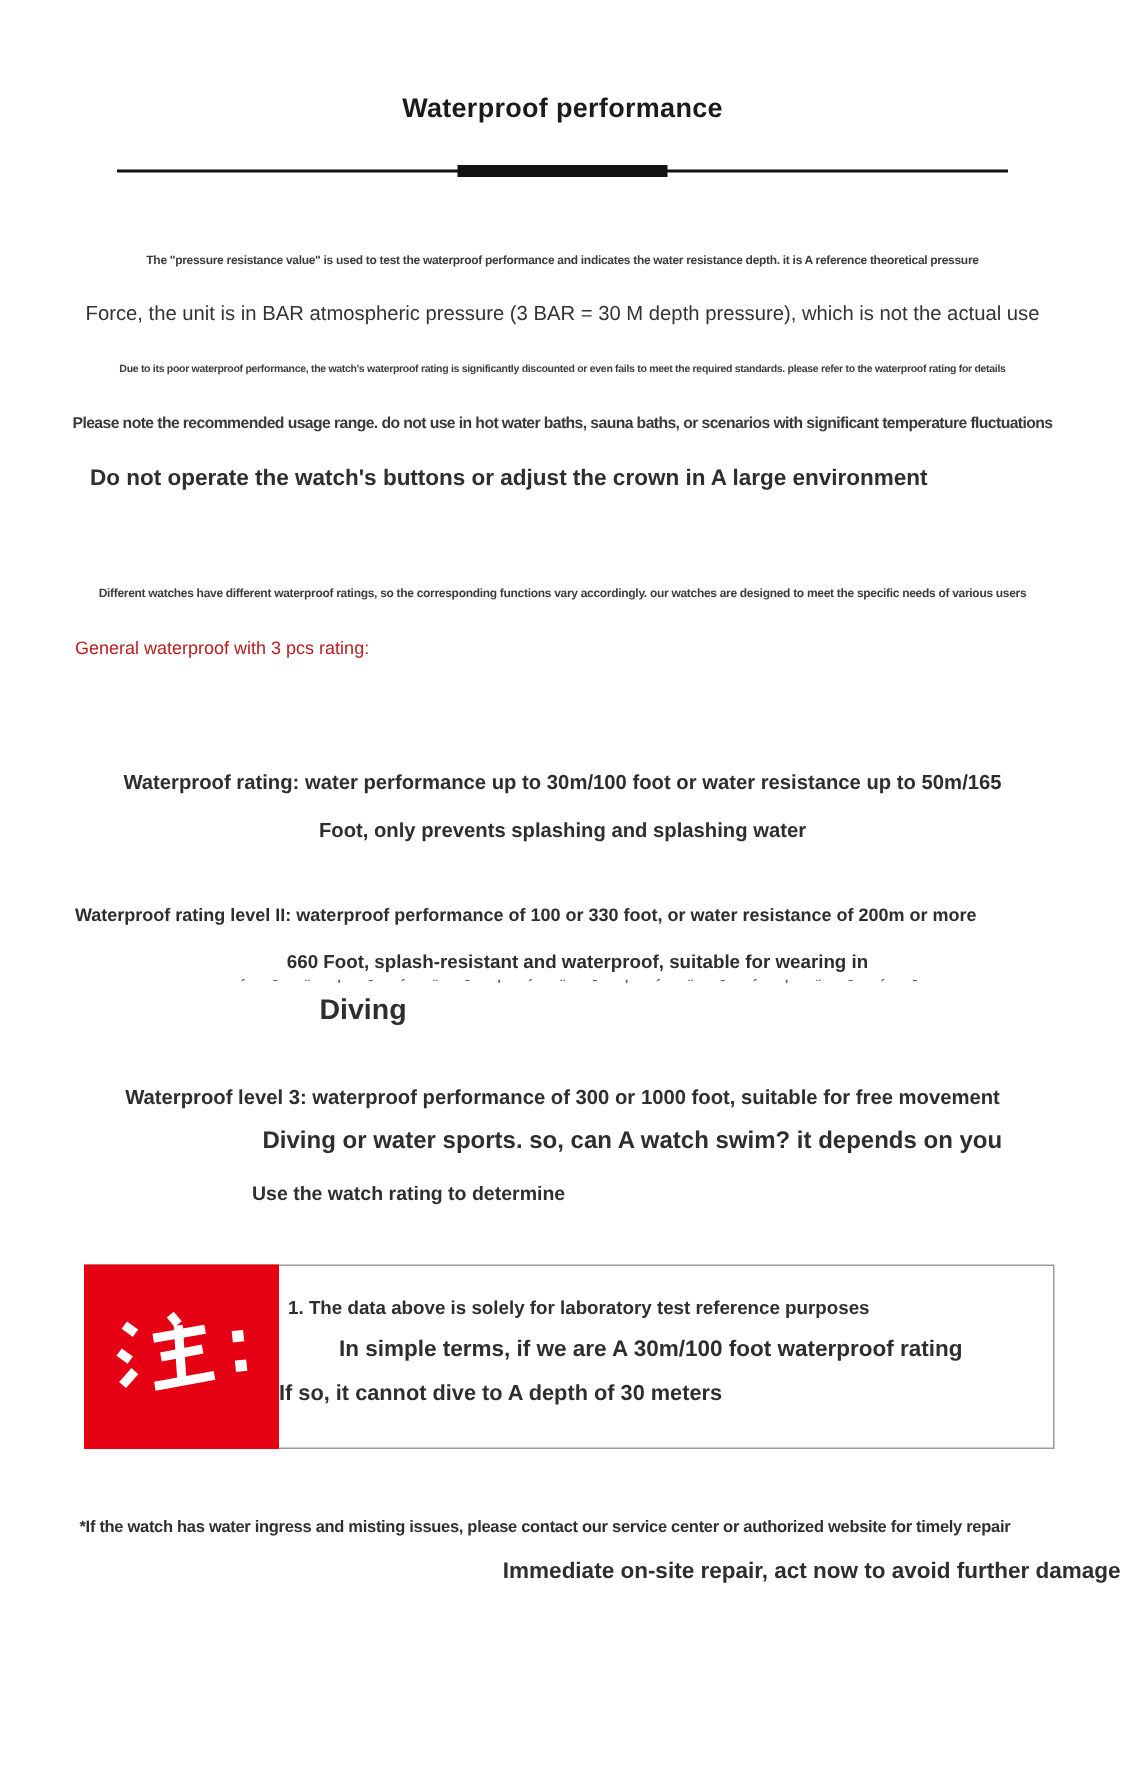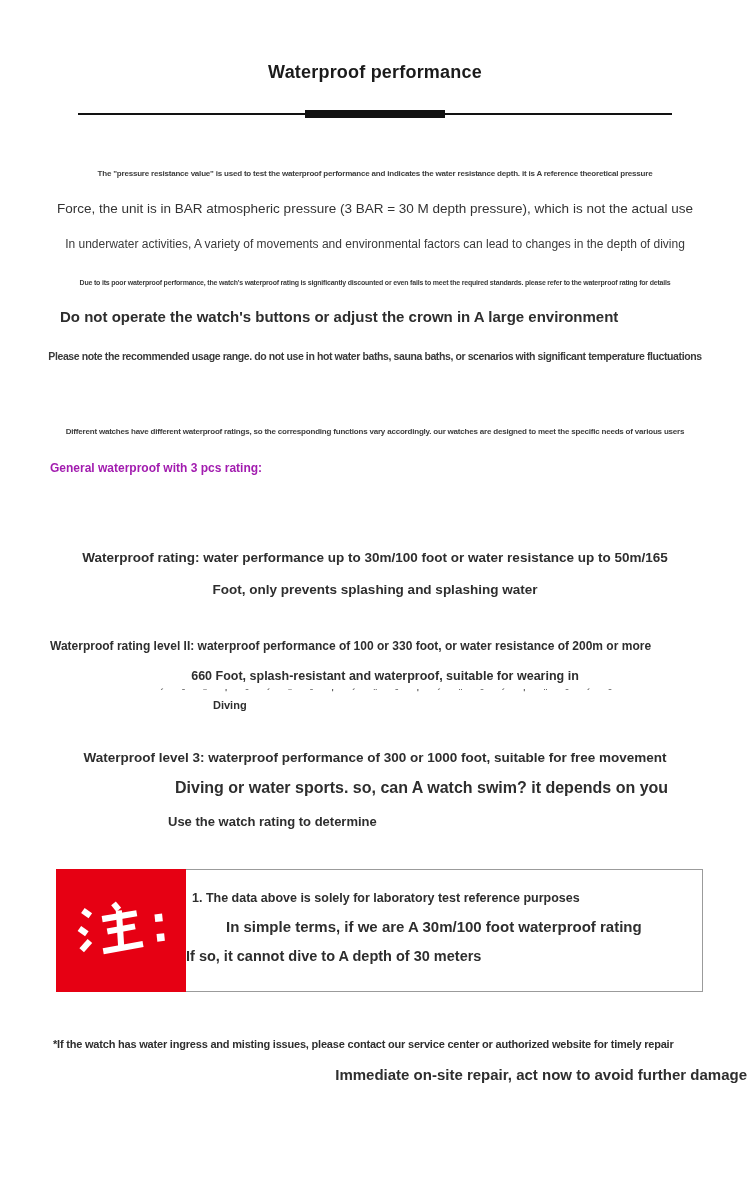--- a/index.html
+++ b/index.html
@@ -19,29 +19,29 @@
 
   .subtitle { margin-top:20px; text-align:center; font-size:20px; font-weight:400; color:#8d8d8d; letter-spacing:4px; }
 
   .p1 { margin-top:50px; text-align:center; font-size:8px;  font-weight:700; color:#3c3c3c; letter-spacing:-0.2px; }
   .p2 { margin-top:23px; text-align:center; font-size:13.5px; font-weight:400; color:#333; }
   .p3 { margin-top:22px; text-align:center; font-size:12px; font-weight:400; color:#3a3a3a; }
   .p4 { margin-top:27px; text-align:center; font-size:7px;  font-weight:700; color:#3c3c3c; letter-spacing:-0.2px; }
   .p5 { margin-top:25px; text-align:center; font-size:10.5px; font-weight:700; color:#3a3a3a; letter-spacing:-0.4px; }
   .p6 { margin-top:21px; text-align:left; padding-left:57px; font-size:15px; font-weight:700; color:#2e2e2e; }
   .p7 { margin-top:64px; text-align:center; font-size:8px;  font-weight:700; color:#3c3c3c; letter-spacing:-0.2px; }
-  .p8 { margin-top:26px; text-align:left; padding-left:47px; font-size:12px; font-weight:700; color:#a21caf; }
+  .p8 { margin-top:26px; text-align:left; padding-left:47px; font-size:12px; font-weight:400; color:#b91c1c; }
 
   .r1a { margin-top:74px; text-align:center; font-size:13.5px; font-weight:700; color:#2e2e2e; }
   .r1b { margin-top:17px; text-align:center; font-size:13.5px; font-weight:700; color:#2e2e2e; }
   .r2a { margin-top:42px; text-align:left; padding-left:47px; font-size:12px; font-weight:700; color:#2e2e2e; }
   .r2b { margin-top:16px; text-align:center; padding-left:20px; font-size:12.5px; font-weight:700; color:#2e2e2e; }
   .frag { margin-top:3px; height:7px; overflow:hidden; text-align:center; padding-left:30px;
           font-size:9px; letter-spacing:8px; color:#5d5d5d; font-weight:700; }
-  .r2c { margin-top:5px; text-align:left; padding-left:210px; font-size:11px; font-weight:700; color:#2e2e2e; }
+  .r2c { margin-top:5px; text-align:left; padding-left:210px; font-size:19px; font-weight:700; color:#2e2e2e; }
   .r3a { margin-top:39px; text-align:center; font-size:13.5px; font-weight:700; color:#2e2e2e; }
   .r3b { margin-top:13px; text-align:left; padding-left:172px; font-size:16px; font-weight:700; color:#2e2e2e; }
   .r3c { margin-top:18px; text-align:left; padding-left:165px; font-size:13px; font-weight:700; color:#2e2e2e; }
 
   .note-box {
     margin:39px 50px 0 53px; width:647px; height:123px;
     border:1px solid #9b9b9b; display:flex; background:#fff;
   }
   .note-red {
     width:130px; flex:none; background:#e60013; align-self:stretch;
@@ -65,24 +65,23 @@
   <div class="ln title">Waterproof performance</div>
 
   <div class="divider">
     <div class="divider-line"></div>
     <div class="divider-thick"></div>
   </div>
 
 
   <div class="ln p1">The "pressure resistance value" is used to test the waterproof performance and indicates the water resistance depth. it is A reference theoretical pressure</div>
   <div class="ln p2">Force, the unit is in BAR atmospheric pressure (3 BAR = 30 M depth pressure), which is not the actual use</div>
-  <div class="ln p3">In underwater activities, A variety of movements and environmental factors can lead to changes in the depth of diving</div>
   <div class="ln p4">Due to its poor waterproof performance, the watch's waterproof rating is significantly discounted or even fails to meet the required standards. please refer to the waterproof rating for details</div>
+  <div class="ln p5">Please note the recommended usage range. do not use in hot water baths, sauna baths, or scenarios with significant temperature fluctuations</div>
   <div class="ln p6">Do not operate the watch's buttons or adjust the crown in A large environment</div>
-  <div class="ln p5">Please note the recommended usage range. do not use in hot water baths, sauna baths, or scenarios with significant temperature fluctuations</div>
   <div class="ln p7">Different watches have different waterproof ratings, so the corresponding functions vary accordingly. our watches are designed to meet the specific needs of various users</div>
   <div class="ln p8">General waterproof with 3 pcs rating:</div>
 
   <div class="ln r1a">Waterproof rating: water performance up to 30m/100 foot or water resistance up to 50m/165</div>
   <div class="ln r1b">Foot, only prevents splashing and splashing water</div>
 
   <div class="ln r2a">Waterproof rating level II: waterproof performance of 100 or 330 foot, or water resistance of 200m or more</div>
   <div class="ln r2b">660 Foot, splash-resistant and waterproof, suitable for wearing in</div>
   <div class="ln frag">´ ˉ ¨ ' ˉ ´ ¨ ˉ ' ´ ¨ ˉ ' ´ ¨ ˉ ´ ' ¨ ˉ ´ ˉ</div>
   <div class="ln r2c">Diving</div>

